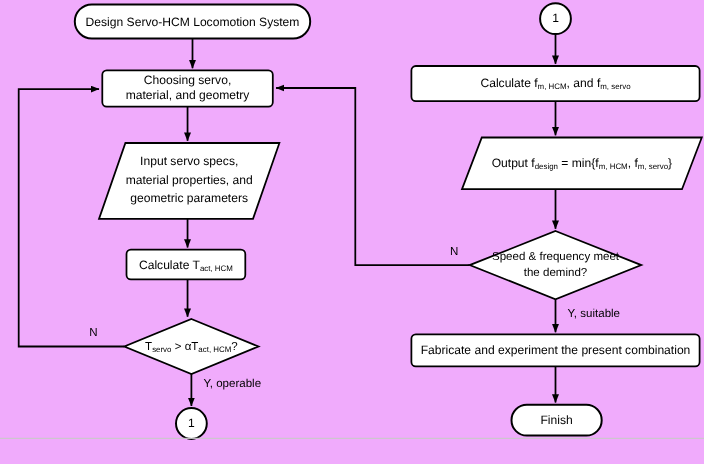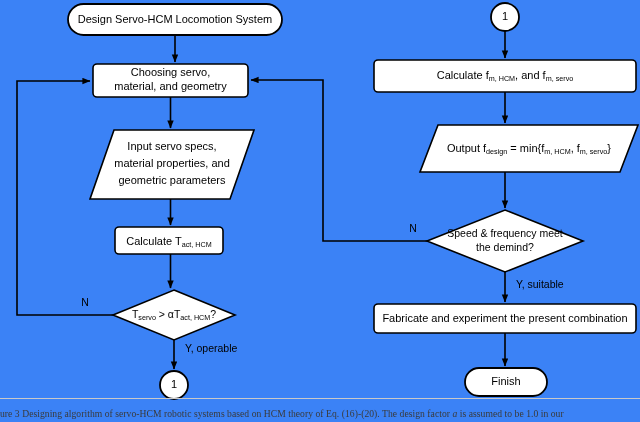--- a/index.html
+++ b/index.html
@@ -4,21 +4,21 @@
 <style>
   html, body {
     margin: 0;
     padding: 0;
     background: #ffffff;
   }
   #page {
     position: relative;
     width: 640px;
     height: 422px;
-    background: #3b82f6;
+    background: #f0abfc;
     overflow: hidden;
     font-family: "Liberation Sans", sans-serif;
   }
   svg#flow {
     position: absolute;
     left: 0;
     top: 0;
     width: 640px;
     height: 422px;
   }
@@ -209,15 +209,14 @@
 
     <g>
       <rect class="term" x="465" y="368" width="82" height="28" rx="14" ry="14"></rect>
       <text class="lbl" x="506" y="382.5">Finish</text>
     </g>
 
   </svg>
 
   <div class="rule"></div>
 
-  <div class="caption"><span>ure 3</span><span> Designing algorithm of servo-HCM robotic systems based on HCM theory of Eq. (16)-(20). The design factor </span><span class="ital">a</span><span> is assumed to be 1.0 in our</span></div>
 
 </div>
 
 </body></html>

